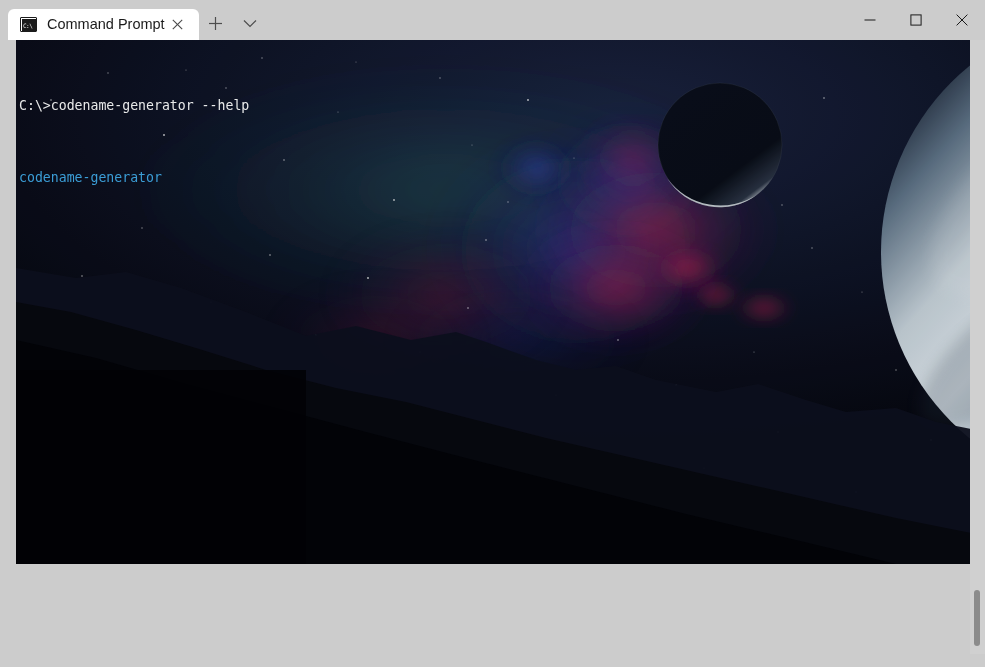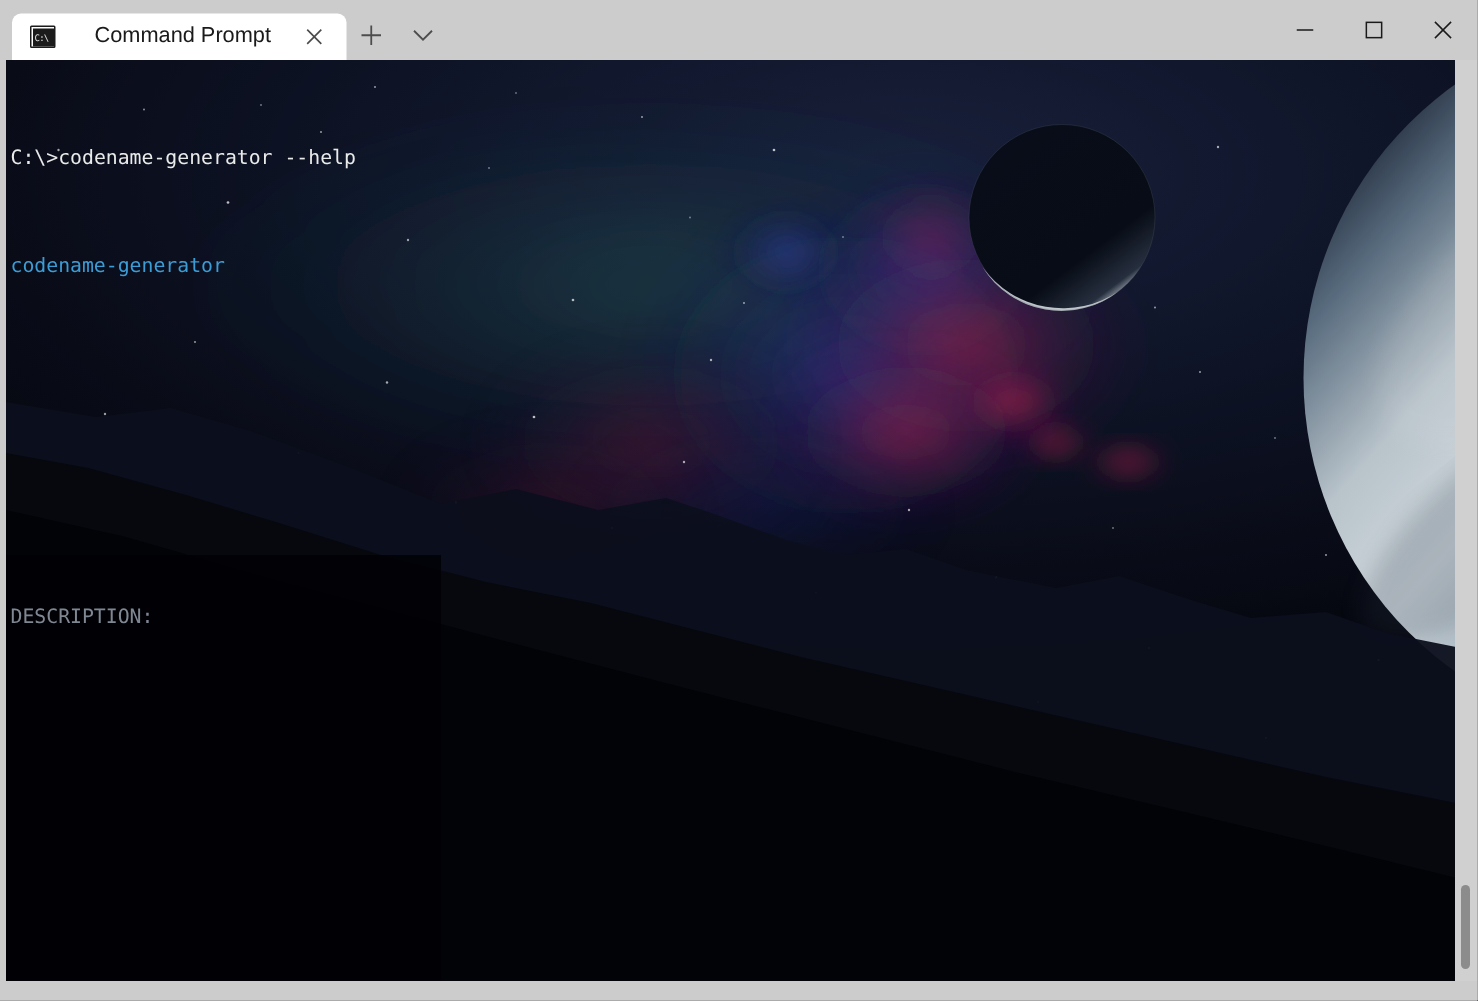--- a/index.html
+++ b/index.html
@@ -38,21 +38,20 @@
   .tab {
     display: flex;
     align-items: center;
     height: 31px;
     background: #ffffff;
     border-radius: 6px 6px 0 0;
     padding: 0 8px 0 12px;
     min-width: 150px;
     max-width: 230px;
     position: relative;
-    gap: 16px;
   }
   .tab-icon {
     width: 17px; height: 15px;
     flex: 0 0 auto;
     margin-right: 10px;
     position: relative;
   }
   .tab-icon .cmd-win {
     position: absolute; inset: 0;
     background: #ffffff;
@@ -112,22 +111,22 @@
   .wc-btn {
     width: 46px; height: 40px;
     display: flex; align-items: center; justify-content: center;
     color: #1a1a1a;
   }
   .wc-btn svg { display: block; }
 
   
   #terminal {
     position: absolute;
-    left: 4px; top: 40px;
-    width: 970px; height: 614px;
+    left: 16px; top: 40px;
+    width: 970px; height: 524px;
     background: #0f172a;
     overflow: hidden;
   }
   #bg {
     position: absolute; inset: 0;
     overflow: hidden;
   }
   #bg svg { position: absolute; left:0; top:0; width: 970px; height: 614px; display:block; }
 
   #screen {
@@ -383,21 +382,20 @@
 
       <div class="line"><span class="c-white">C:\&gt;</span><span class="c-white">codename-generator --help</span></div>
 
       <div class="line"><span class="c-cyan">codename-generator</span></div>
 
 
 
       <div class="spacer"></div>
       <div class="spacer"></div>
 
-      <div class="line"><span class="c-dim">DESCRIPTION:</span></div>
 
       <div class="spacer"></div>
       
       
 
       
       
 
       
       

